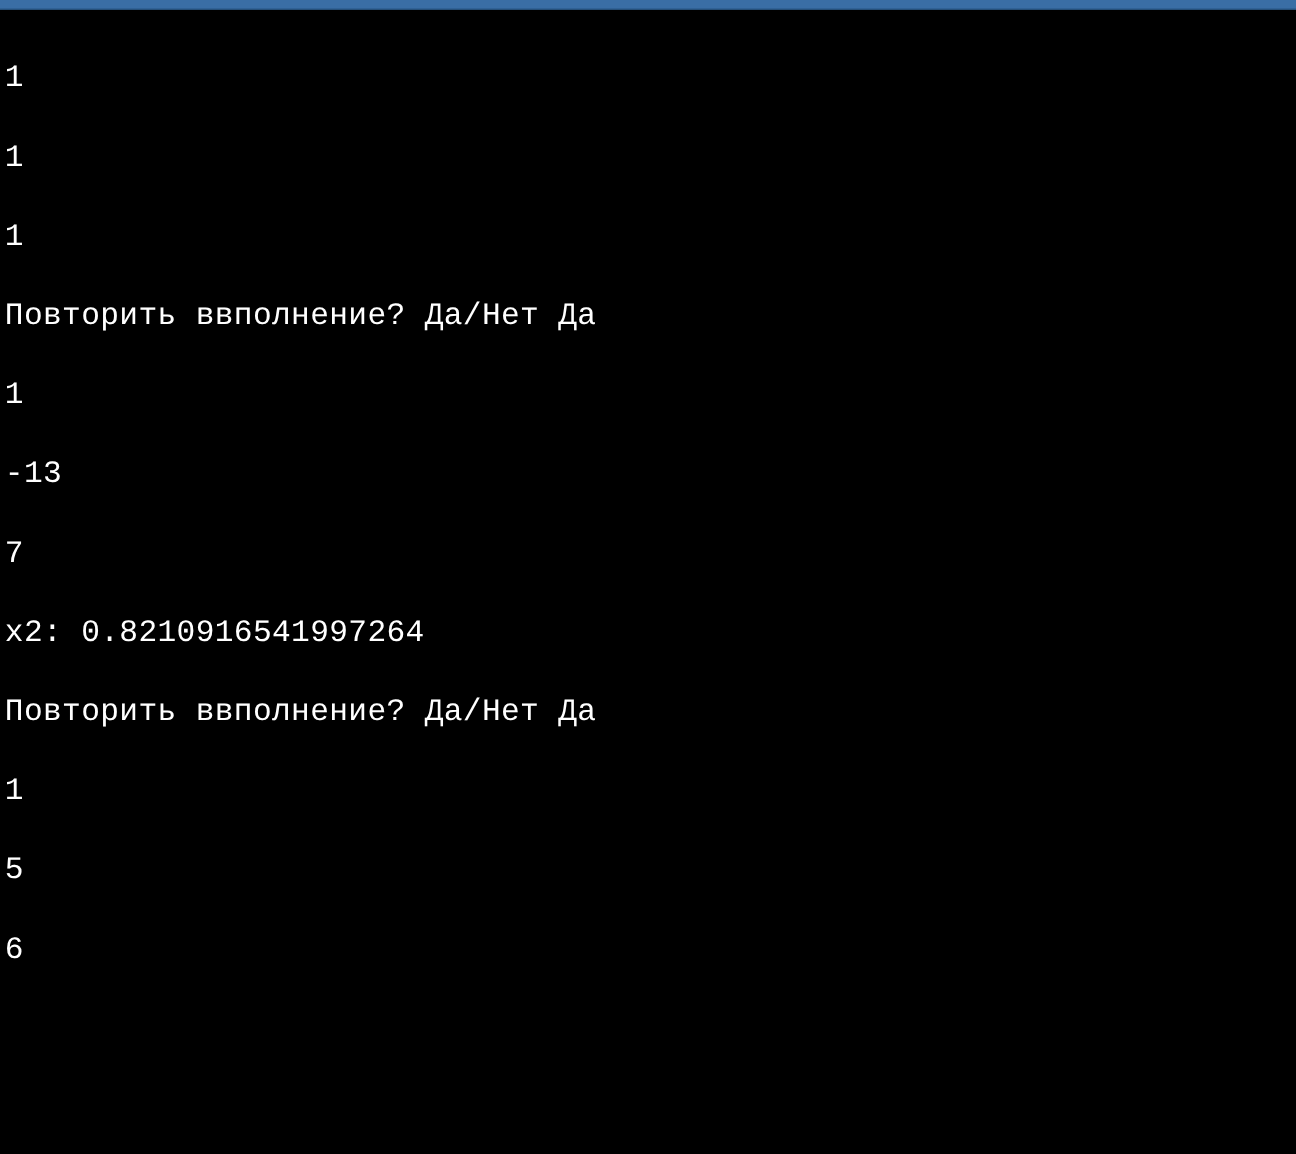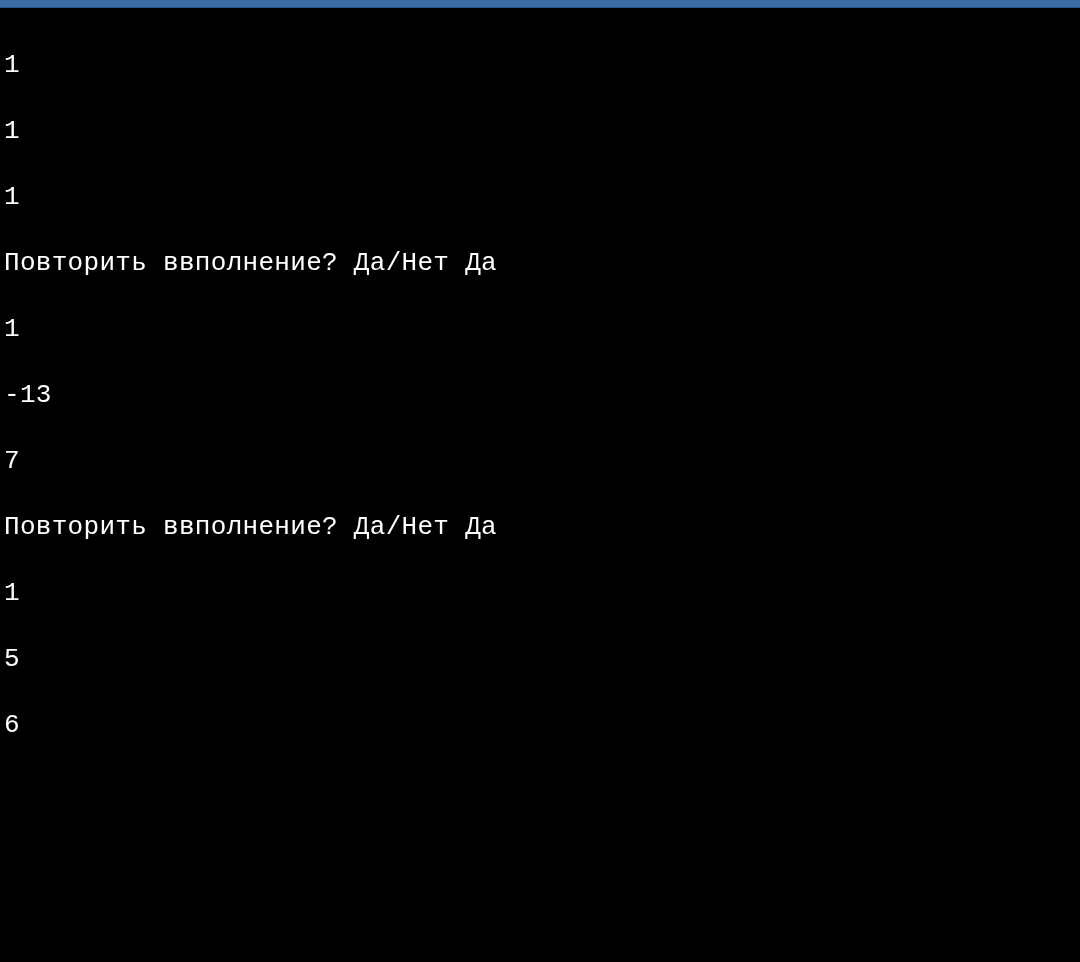--- a/index.html
+++ b/index.html
@@ -37,20 +37,21 @@
 
 <div class="title-bar"></div>
 <div class="terminal">
 <span class="line">1</span>
 <span class="line">1</span>
 <span class="line">1</span>
 <span class="line">Повторить ввполнение? Да/Нет Да</span>
 <span class="line">1</span>
 <span class="line">-13</span>
 <span class="line">7</span>
+<span class="line">x2: 0.8210916541997264</span>
 <span class="line">Повторить ввполнение? Да/Нет Да</span>
 <span class="line">1</span>
 <span class="line">5</span>
 <span class="line">6</span>
 
 
 
 
 
 

